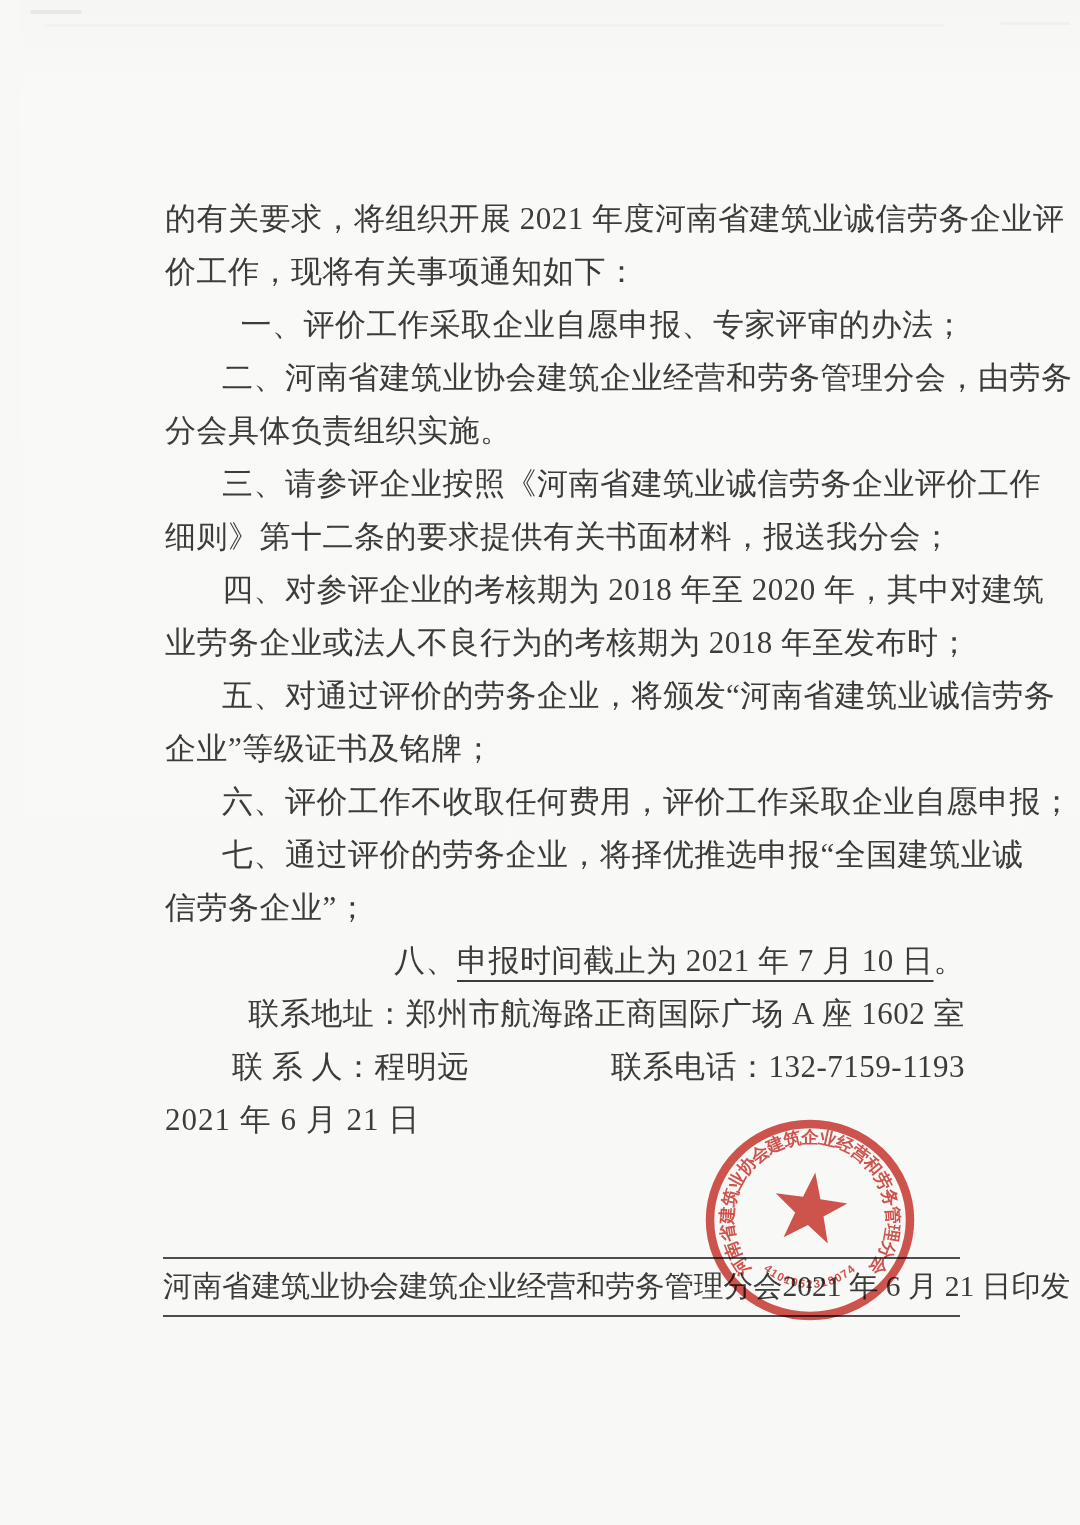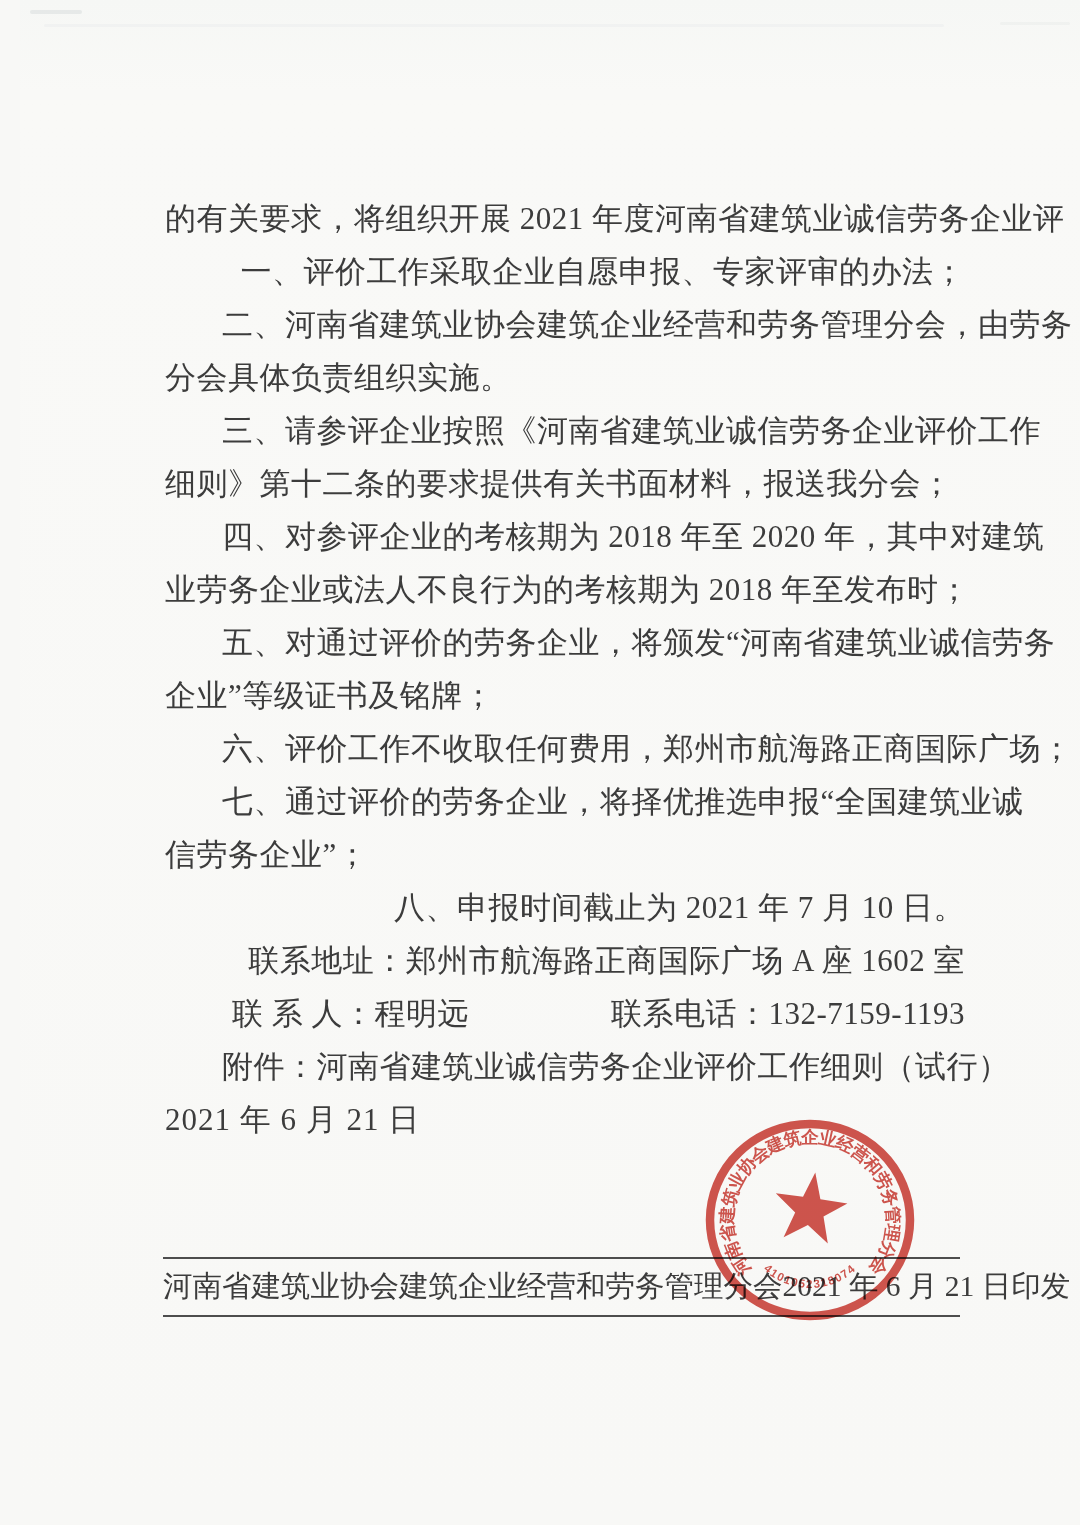--- a/index.html
+++ b/index.html
@@ -35,20 +35,21 @@
     letter-spacing: 0.5px;
     color: #3c3c3c;
   }
   .line {
     height: 53px;
     line-height: 53px;
     white-space: nowrap;
   }
   .line.indent { text-indent: 57px; text-align: right; }
   .seg.u {
+    text-decoration: underline;
     text-underline-offset: 9px;
     text-decoration-thickness: 2px;
   }
   .seg.gap { margin-left: 142px; }
 
   .date-line {
     height: 53px;
     line-height: 53px;
     text-align: left;
     padding-right: 63px;
@@ -91,36 +92,36 @@
 
 <div class="page">
 
   <div class="artifact a1"></div>
   <div class="artifact a2"></div>
   <div class="artifact a3"></div>
 
   <div class="body-text">
     <div id="lines-container">
         <div class="line"><span class="seg">的有关要求，将组织开展 2021 年度河南省建筑业诚信劳务企业评</span></div>
+        <div class="line"><span class="seg">价工作，现将有关事项通知如下：</span></div>
         <div class="line indent"><span class="seg">一、评价工作采取企业自愿申报、专家评审的办法；</span></div>
         <div class="line indent"><span class="seg">二、河南省建筑业协会建筑企业经营和劳务管理分会，由劳务</span></div>
         <div class="line"><span class="seg">分会具体负责组织实施。</span></div>
         <div class="line indent"><span class="seg">三、请参评企业按照《河南省建筑业诚信劳务企业评价工作</span></div>
         <div class="line"><span class="seg">细则》第十二条的要求提供有关书面材料，报送我分会；</span></div>
         <div class="line indent"><span class="seg">四、对参评企业的考核期为 2018 年至 2020 年，其中对建筑</span></div>
         <div class="line"><span class="seg">业劳务企业或法人不良行为的考核期为 2018 年至发布时；</span></div>
         <div class="line indent"><span class="seg">五、对通过评价的劳务企业，将颁发“河南省建筑业诚信劳务</span></div>
         <div class="line"><span class="seg">企业”等级证书及铭牌；</span></div>
-        <div class="line indent"><span class="seg">六、评价工作不收取任何费用，郑州市航海路正商国际广场；</span></div>
+        <div class="line indent"><span class="seg">六、评价工作不收取任何费用，评价工作采取企业自愿申报；</span></div>
         <div class="line indent"><span class="seg">七、通过评价的劳务企业，将择优推选申报“全国建筑业诚</span></div>
         <div class="line"><span class="seg">信劳务企业”；</span></div>
         <div class="line indent"><span class="seg">八、</span><span class="seg u">申报时间截止为 2021 年 7 月 10 日</span><span class="seg">。</span></div>
         <div class="line indent"><span class="seg">联系地址：郑州市航海路正商国际广场 A 座 1602 室</span></div>
         <div class="line indent"><span class="seg">联 系 人：程明远</span><span class="seg gap">联系电话：132-7159-1193</span></div>
-        <div class="line indent"><span class="seg">附件：河南省建筑业诚信劳务企业评价工作细则（试行）</span></div>
       </div>
     <div class="date-line">2021 年 6 月 21 日</div>
   </div>
 
   <div class="footer">
     <span>河南省建筑业协会建筑企业经营和劳务管理分会</span>
     <span>2021 年 6 月 21 日印发</span>
   </div>
 
   <svg class="seal" viewBox="0 0 228 228">

